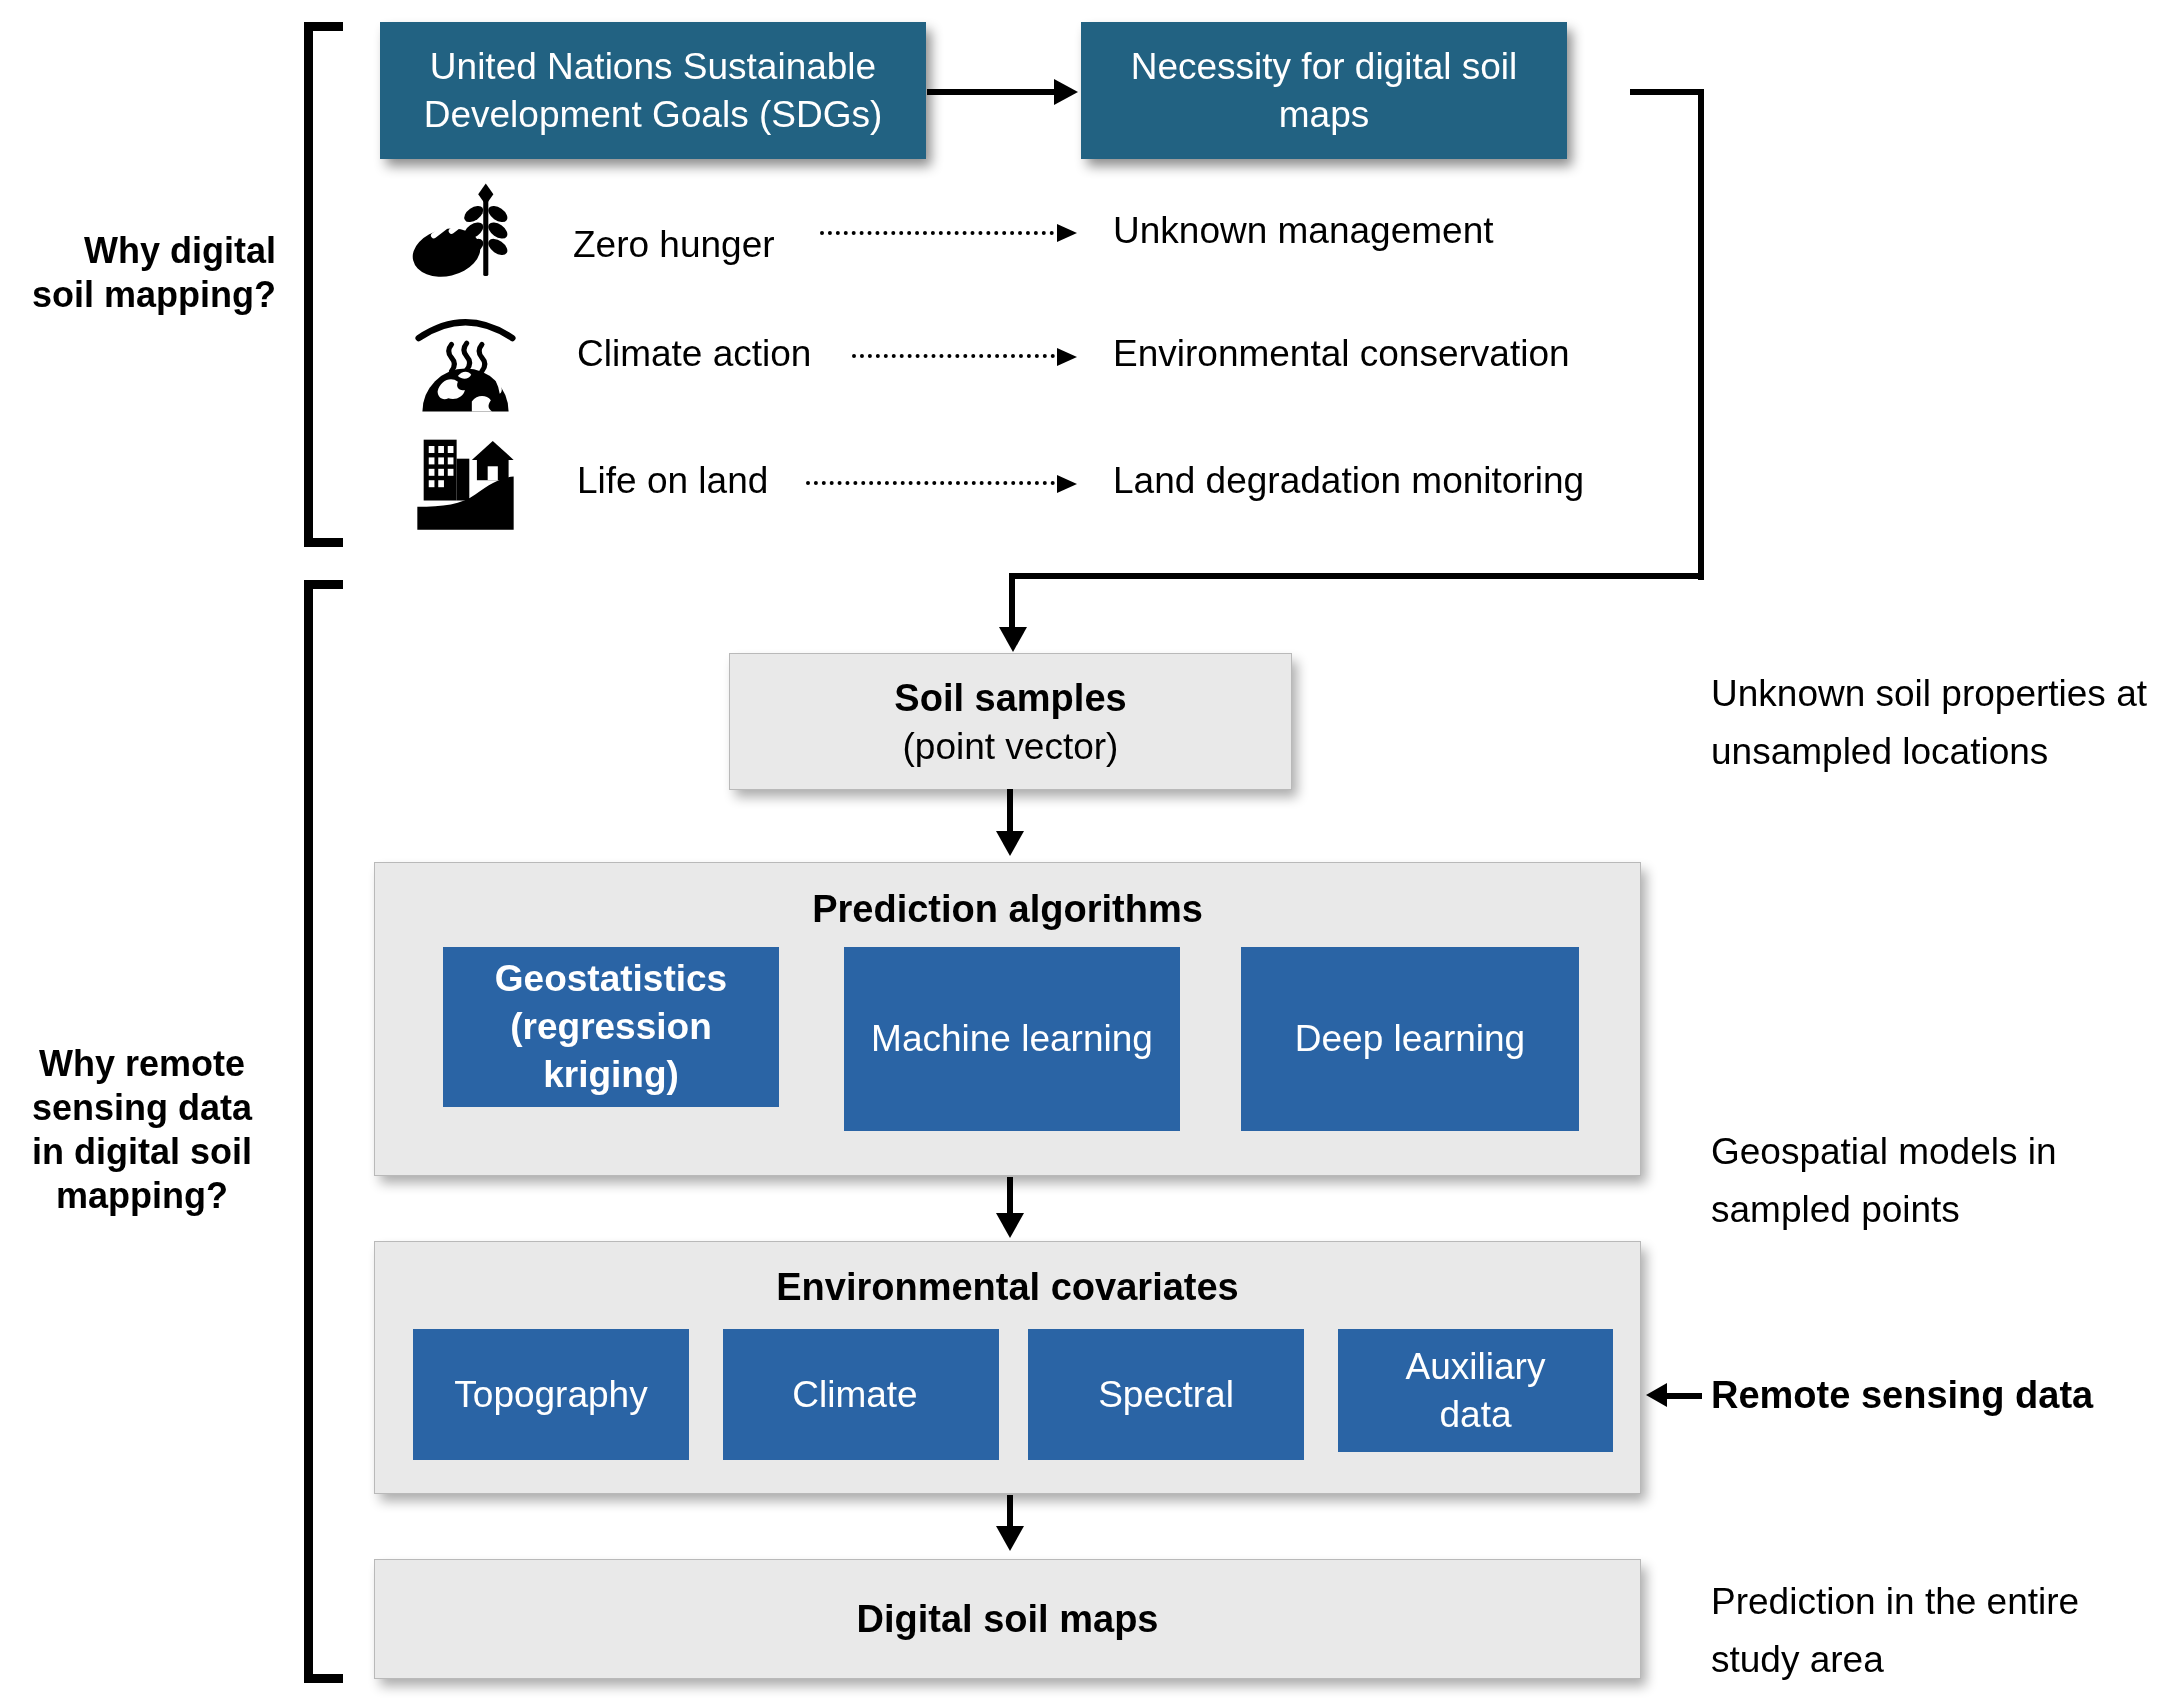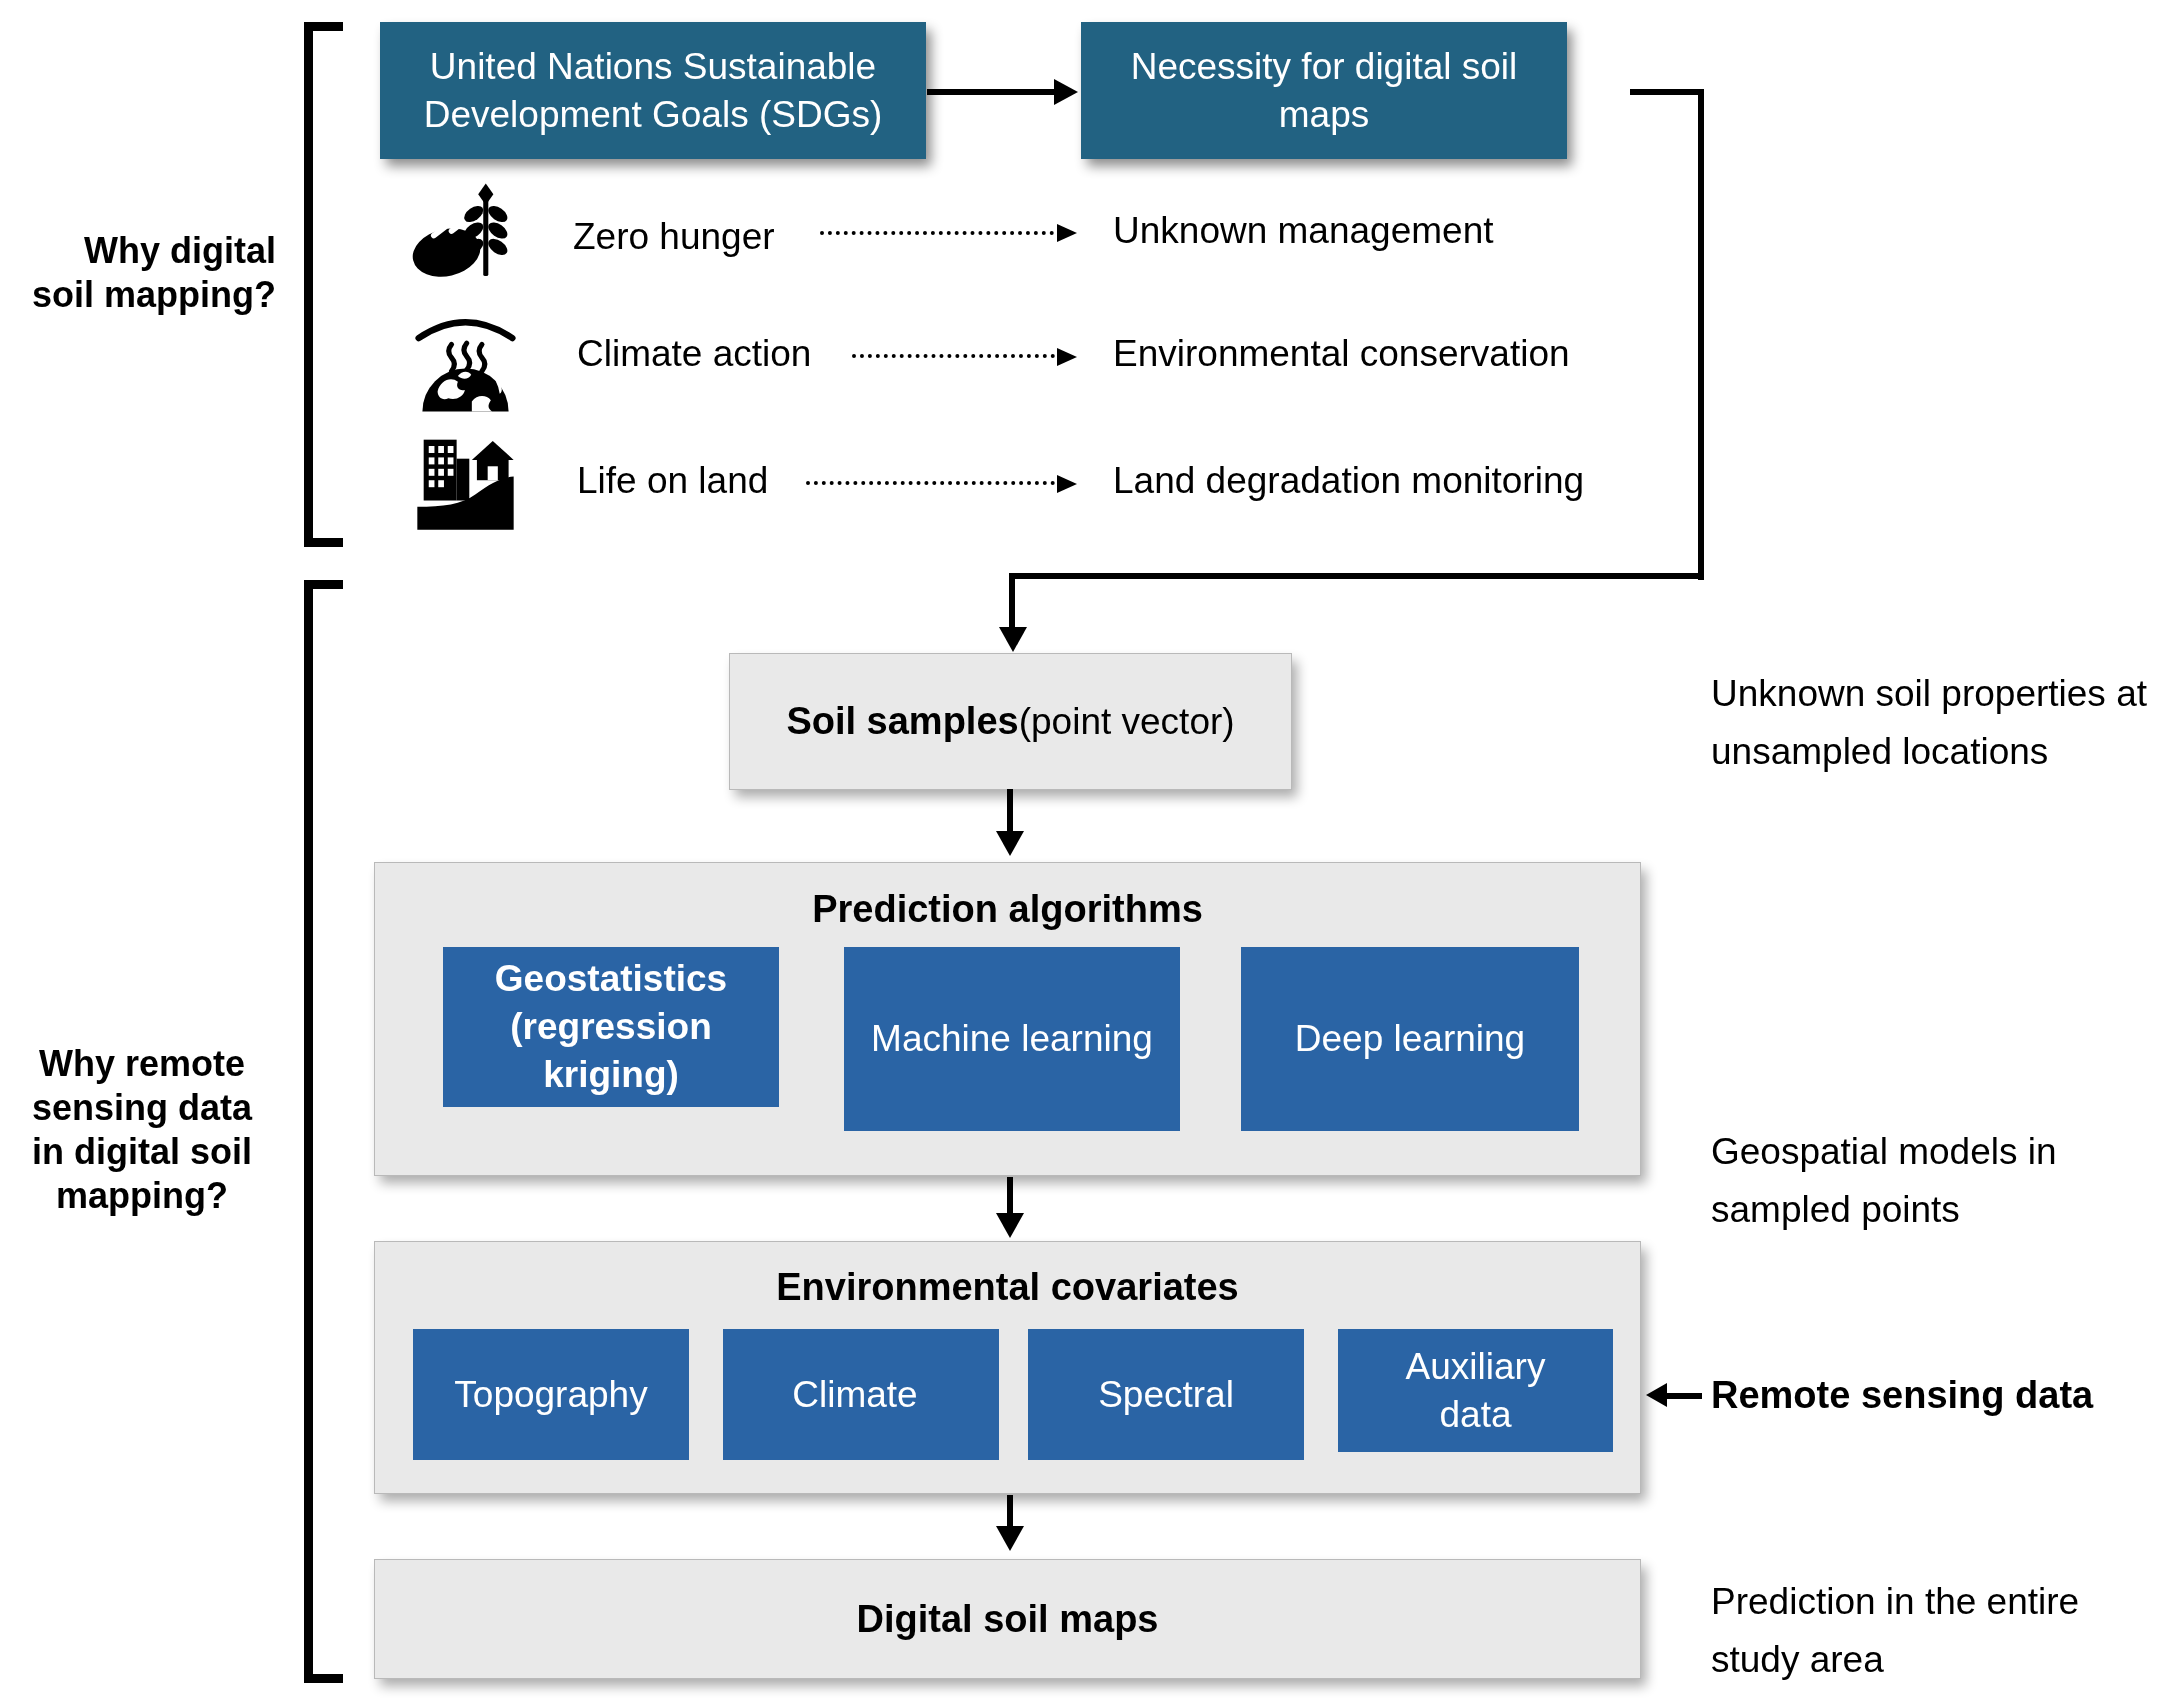--- a/index.html
+++ b/index.html
@@ -60,21 +60,21 @@
       <ellipse cx="137" cy="52" rx="17" ry="10" transform="rotate(35 137 52)"></ellipse>
       <ellipse cx="99" cy="78" rx="17" ry="10" transform="rotate(-35 99 78)"></ellipse>
       <ellipse cx="137" cy="78" rx="17" ry="10" transform="rotate(35 137 78)"></ellipse>
       <ellipse cx="99" cy="104" rx="17" ry="10" transform="rotate(-35 99 104)"></ellipse>
       <ellipse cx="137" cy="104" rx="17" ry="10" transform="rotate(35 137 104)"></ellipse>
       <ellipse cx="56" cy="113" rx="54" ry="37" transform="rotate(-13 56 113)"></ellipse>
       <line x1="36" y1="86" x2="54" y2="72" stroke="#fff" stroke-width="9" stroke-linecap="round"></line>
       <line x1="64" y1="79" x2="82" y2="65" stroke="#fff" stroke-width="9" stroke-linecap="round"></line>
     </g>
   </svg>
-  <div class="abs row-label" style="left:573px;top:216px;">Zero hunger</div>
+  <div class="abs row-label" style="left:573px;top:224px;">Zero hunger</div>
   <div class="abs dotline" style="left:820px;top:231px;width:234px;"></div>
   <div class="abs dot-tri" style="left:1057px;top:224px;"></div>
   <div class="abs row-label" style="left:1113px;top:210px;">Unknown management</div>
 
   <svg class="abs icon" style="left:411px;top:305px;" width="109" height="108" viewBox="0 0 172 170">
     <path d="M12 52 Q86 2 160 52" fill="none" stroke="#000" stroke-width="10" stroke-linecap="round"></path>
     <path d="M64 62 q-9 11 0 21 q9 10 0 21" fill="none" stroke="#000" stroke-width="8" stroke-linecap="round"></path>
     <path d="M88 60 q-9 11 0 21 q9 10 0 21" fill="none" stroke="#000" stroke-width="8" stroke-linecap="round"></path>
     <path d="M112 62 q-9 11 0 21 q9 10 0 21" fill="none" stroke="#000" stroke-width="8" stroke-linecap="round"></path>
     <path d="M18 168 A68 68 0 0 1 154 168 Z" fill="#000"></path>
@@ -121,21 +121,21 @@
   <div class="abs hline" style="left:1009px;top:573px;width:695px;"></div>
   <div class="abs vline" style="left:1009px;top:573px;height:55px;"></div>
   <div class="abs tri-down" style="left:999px;top:627px;"></div>
 
   <div class="abs bracket" style="left:304px;top:580px;height:1085px;"></div>
   <div class="abs side-label" style="left:0px;top:1042px;width:284px;text-align:center;">Why remote
 sensing data
 in digital soil
 mapping?</div>
 
-  <div class="abs graybox" style="left:729px;top:653px;width:563px;height:137px;display:flex;flex-direction:row;align-items:center;justify-content:center;">
+  <div class="abs graybox" style="left:729px;top:653px;width:563px;height:137px;display:flex;flex-direction:column;align-items:center;justify-content:center;">
     <div class="soil-title">Soil samples</div>
     <div class="soil-sub">(point vector)</div>
   </div>
   <div class="abs note" style="left:1711px;top:665px;">Unknown soil properties at
 unsampled locations</div>
 
   <div class="abs shaft-v" style="left:1007px;top:789px;height:43px;"></div>
   <div class="abs tri-down" style="left:996px;top:831px;"></div>
 
   <div class="abs graybox" style="left:374px;top:862px;width:1267px;height:314px;">

